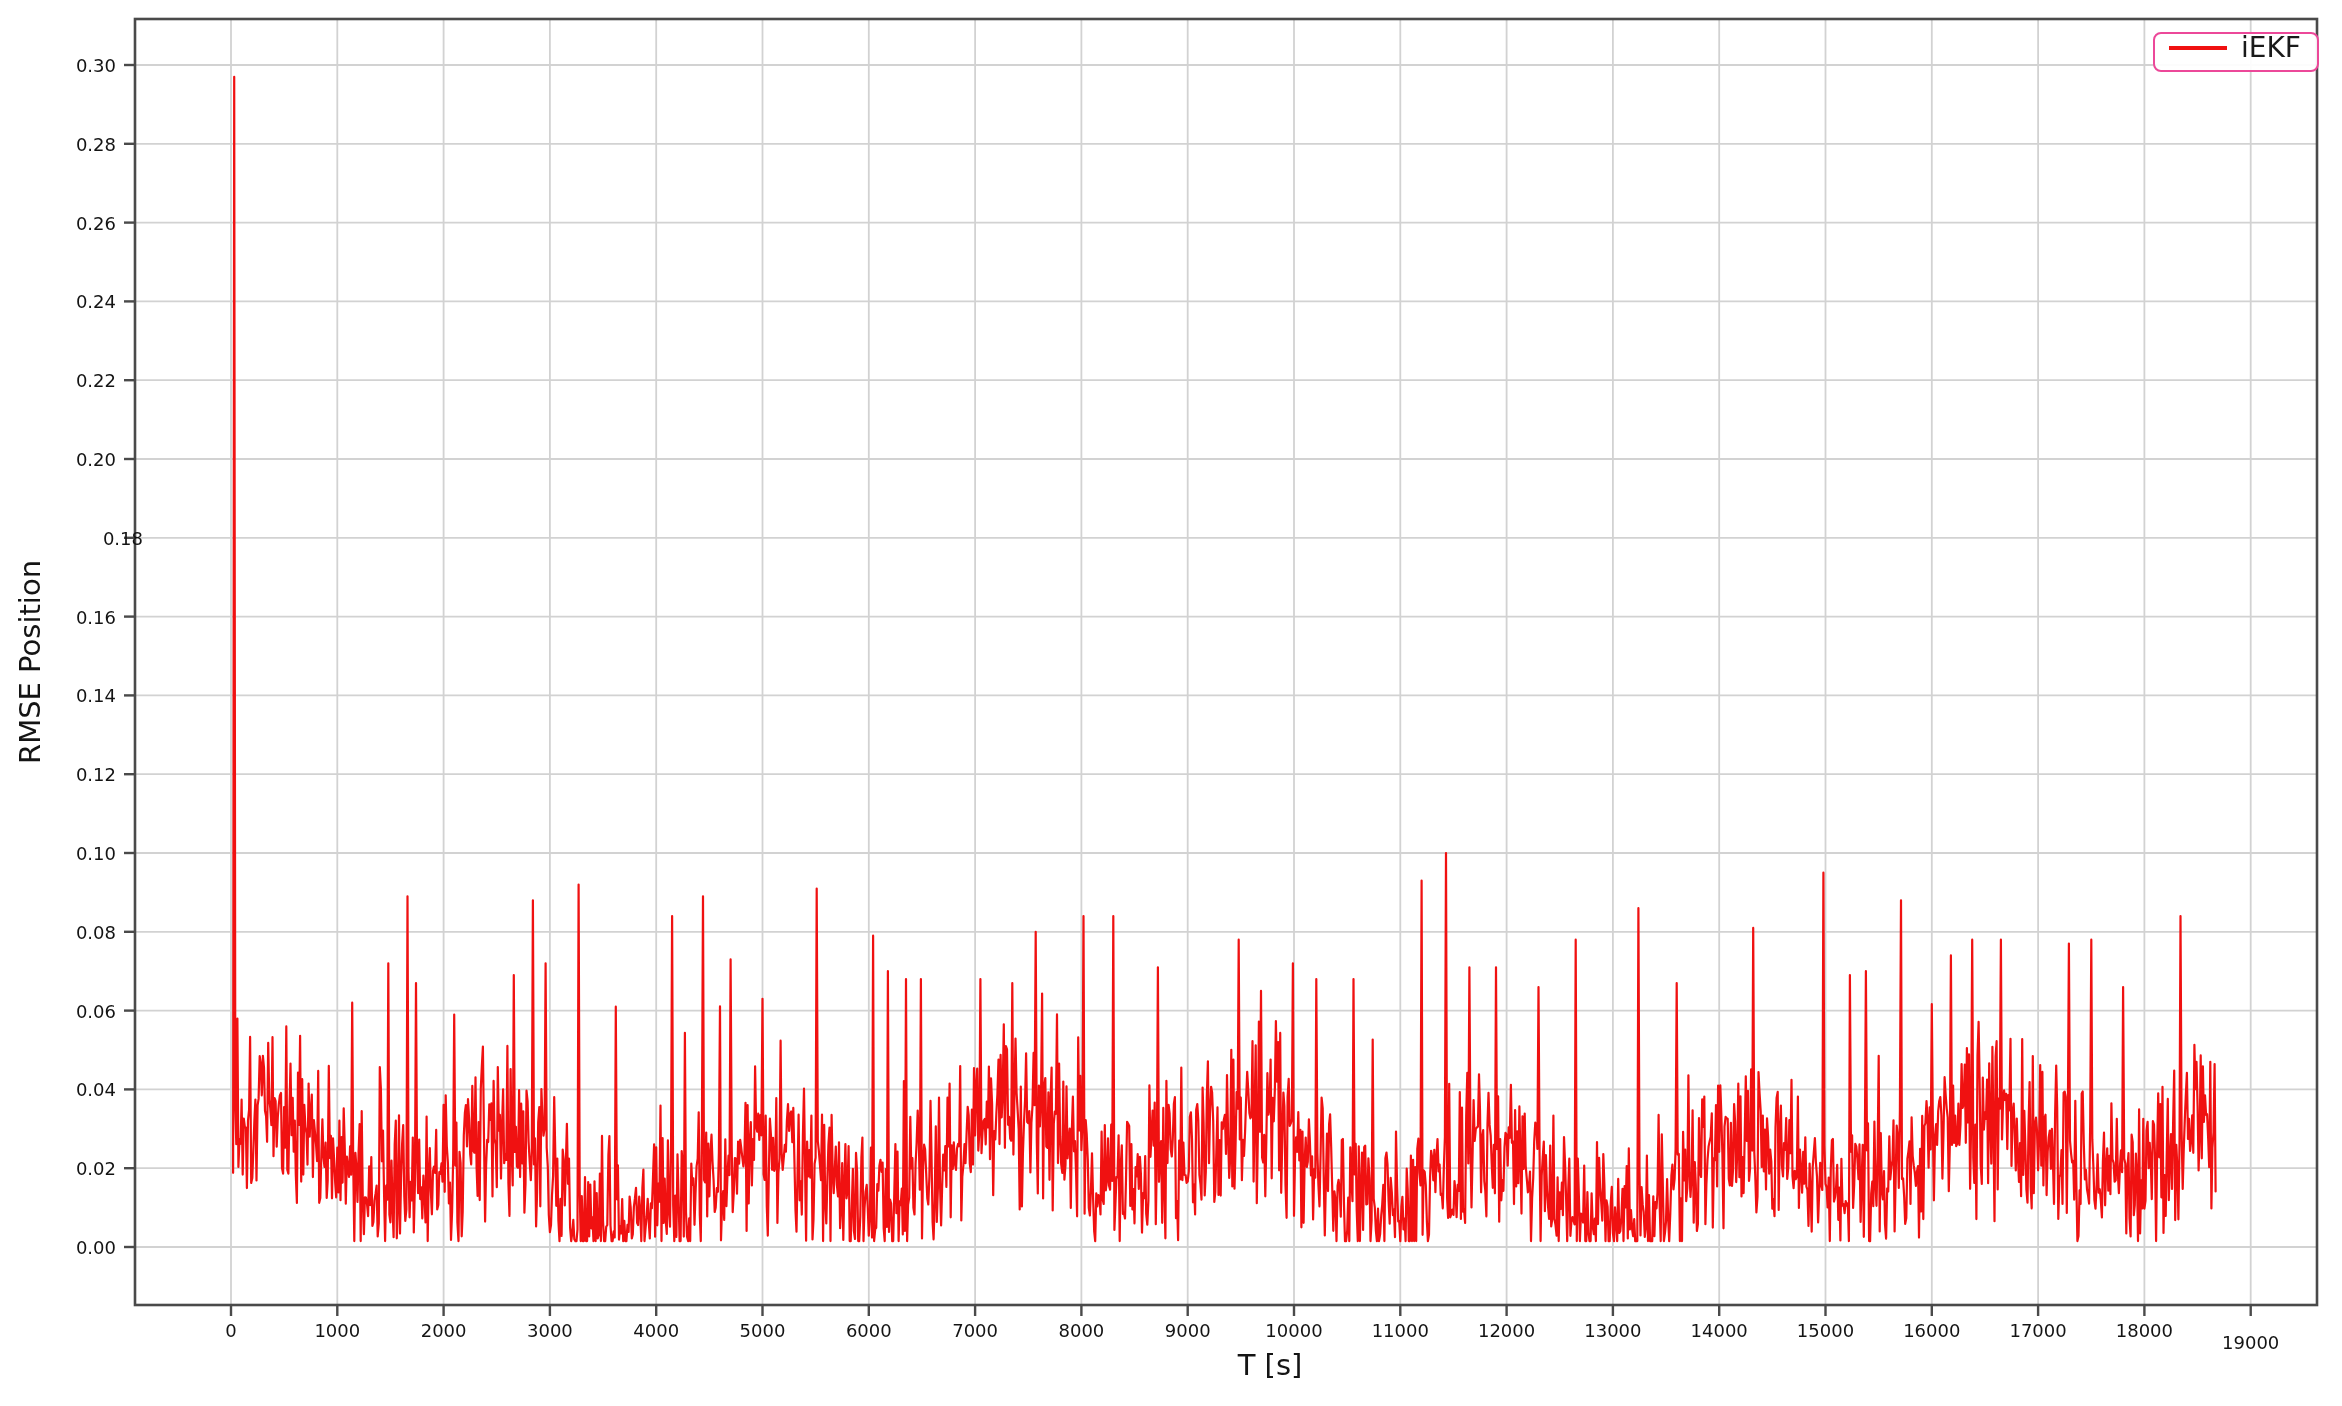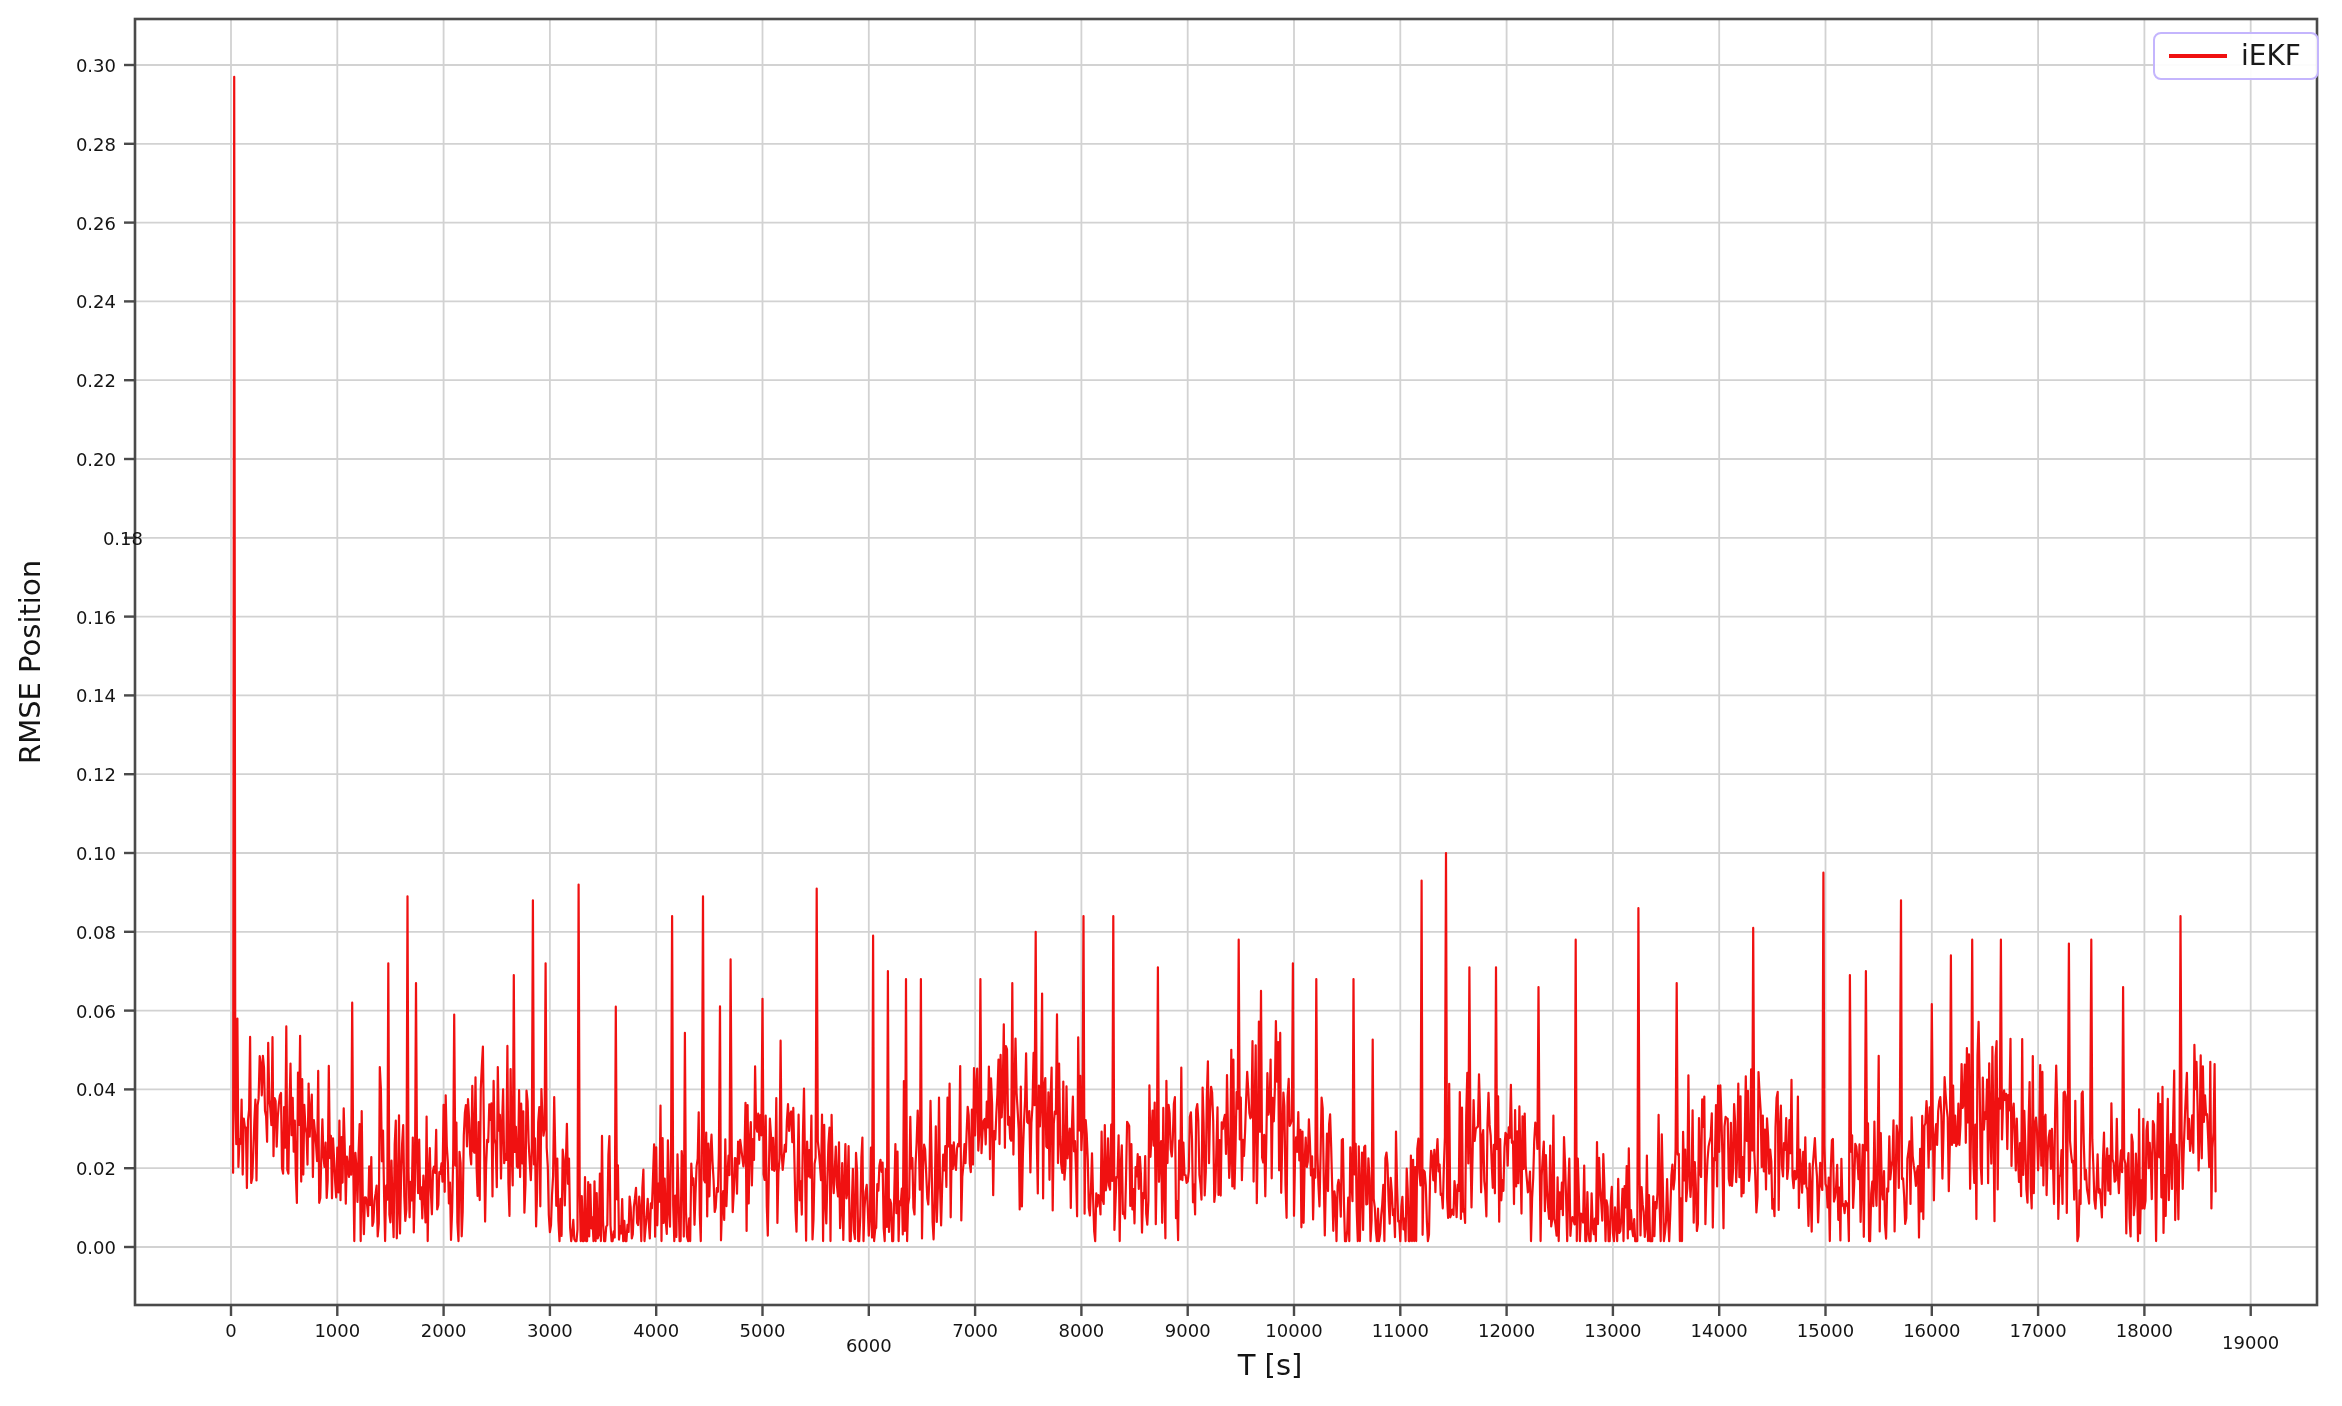--- a/index.html
+++ b/index.html
@@ -7,22 +7,22 @@
        font-family:"DejaVu Sans","Liberation Sans",sans-serif;}
   .figure{position:absolute;left:0;top:0;width:2342px;height:1406px;}
   svg{position:absolute;left:0;top:0;}
   .tick-label{position:absolute;font-size:18px;color:#141414;white-space:nowrap;}
   .x-tick{transform:translate(-50%,0);}
   .y-tick{transform:translate(-100%,-50%);}
   .axis-title{position:absolute;font-size:29px;color:#141414;white-space:nowrap;}
   #xlabel{transform:translate(-50%,0);}
   #ylabel{transform:translate(-50%,-50%) rotate(-90deg);}
   .legend{position:absolute;display:flex;align-items:center;gap:14px;
-          background:rgba(255,255,255,0.92);border:2px solid #c4b5fd;border-radius:8px;
-          padding:8px 16px 8px 14px;}
+          background:rgba(255,255,255,0.92);border:2px solid #ec4899;border-radius:8px;
+          padding:0 16px 8px 14px;}
   .legend-line{display:inline-block;width:58px;height:0;border-top:4px solid #f01111;}
   .legend-label{font-size:28px;color:#1a1a1a;line-height:1;}
 </style>
 </head>
 <body>
 
 <div class="figure">
   <svg id="chart-svg" width="2342" height="1406">
       <line x1="135" x2="2317" y1="1247" y2="1247" stroke="#d2d2d2" stroke-width="1.8"></line>
       <line x1="135" x2="2317" y1="1168.2" y2="1168.2" stroke="#d2d2d2" stroke-width="1.8"></line>
@@ -105,21 +105,21 @@
     <span class="legend-line"></span>
     <span class="legend-label">iEKF</span>
   </div>
   <div id="tick-layer">
       <span class="tick-label x-tick" style="left: 231px; top: 1320px;">0</span>
       <span class="tick-label x-tick" style="left: 337.3px; top: 1320px;">1000</span>
       <span class="tick-label x-tick" style="left: 443.6px; top: 1320px;">2000</span>
       <span class="tick-label x-tick" style="left: 549.9px; top: 1320px;">3000</span>
       <span class="tick-label x-tick" style="left: 656.2px; top: 1320px;">4000</span>
       <span class="tick-label x-tick" style="left: 762.5px; top: 1320px;">5000</span>
-      <span class="tick-label x-tick" style="left: 868.8px; top: 1320px; margin-top: 15px;">6000</span>
+      <span class="tick-label x-tick" style="left: 868.8px; top: 1320px;">6000</span>
       <span class="tick-label x-tick" style="left: 975.1px; top: 1320px;">7000</span>
       <span class="tick-label x-tick" style="left: 1081.4px; top: 1320px;">8000</span>
       <span class="tick-label x-tick" style="left: 1187.7px; top: 1320px;">9000</span>
       <span class="tick-label x-tick" style="left: 1294px; top: 1320px;">10000</span>
       <span class="tick-label x-tick" style="left: 1400.3px; top: 1320px;">11000</span>
       <span class="tick-label x-tick" style="left: 1506.6px; top: 1320px;">12000</span>
       <span class="tick-label x-tick" style="left: 1612.9px; top: 1320px;">13000</span>
       <span class="tick-label x-tick" style="left: 1719.2px; top: 1320px;">14000</span>
       <span class="tick-label x-tick" style="left: 1825.5px; top: 1320px;">15000</span>
       <span class="tick-label x-tick" style="left: 1931.8px; top: 1320px;">16000</span>

